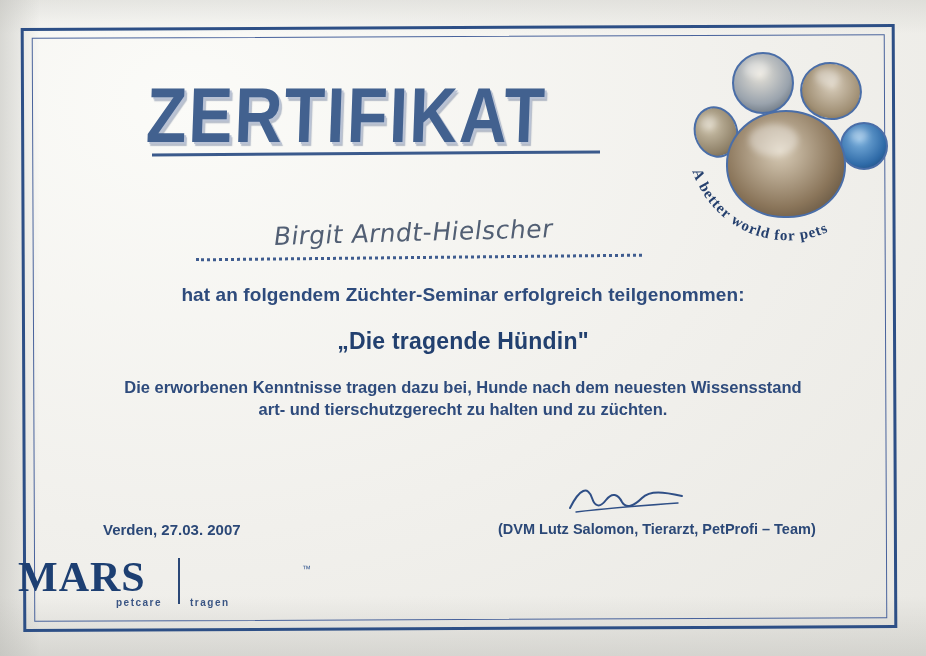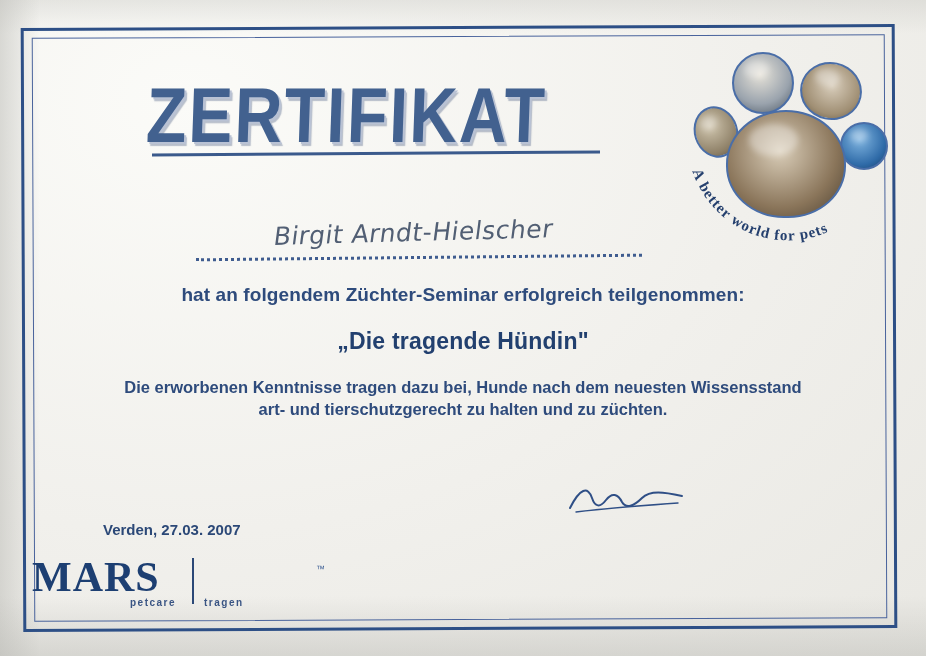--- a/index.html
+++ b/index.html
@@ -185,21 +185,21 @@
     position: absolute;
     left: 566px;
     top: 482px;
     width: 120px;
     height: 34px;
   }
 
   
   #logo-block {
     position: absolute;
-    left: 32px;
+    left: 18px;
     top: 556px;
     width: 300px;
     height: 56px;
   }
   #logo-mars {
     position: absolute;
     left: 0;
     top: 0;
     font-family: "Liberation Serif", serif;
     font-weight: bold;
@@ -340,20 +340,21 @@
     <div class="body-line" id="seminar-title">„Die tragende Hündin"</div>
     <div class="body-line" id="line-skills-2">art- und tierschutzgerecht zu halten und zu züchten.</div>
     <div class="body-line" id="line-skills-1">Die erworbenen Kenntnisse tragen dazu bei, Hunde nach dem neuesten Wissensstand</div>
 
     <svg id="signature-mark" viewBox="0 0 120 34">
       <path d="M4 26 C14 6, 22 4, 26 16 C29 25, 34 26, 40 18 C46 10, 52 12, 56 20 C60 27, 68 24, 76 16 C84 8, 98 10, 116 14" fill="none" stroke="#2f4f86" stroke-width="2" stroke-linecap="round"></path>
       <path d="M10 30 C34 27, 70 24, 112 21" fill="none" stroke="#2f4f86" stroke-width="1.4" stroke-linecap="round"></path>
     </svg>
 
     <div id="place-date">Verden,  27.03. 2007</div>
+    <div id="signature-caption">(DVM Lutz Salomon, Tierarzt, PetProfi – Team)</div>
 
     <div id="paw-emblem">
       <div class="paw-pad" id="pad-1">
           <span class="pad-shine"></span>
         </div>
       <div class="paw-pad" id="pad-2">
           <span class="pad-shine"></span>
         </div>
       <div class="paw-pad" id="pad-3">
           <span class="pad-shine"></span>

